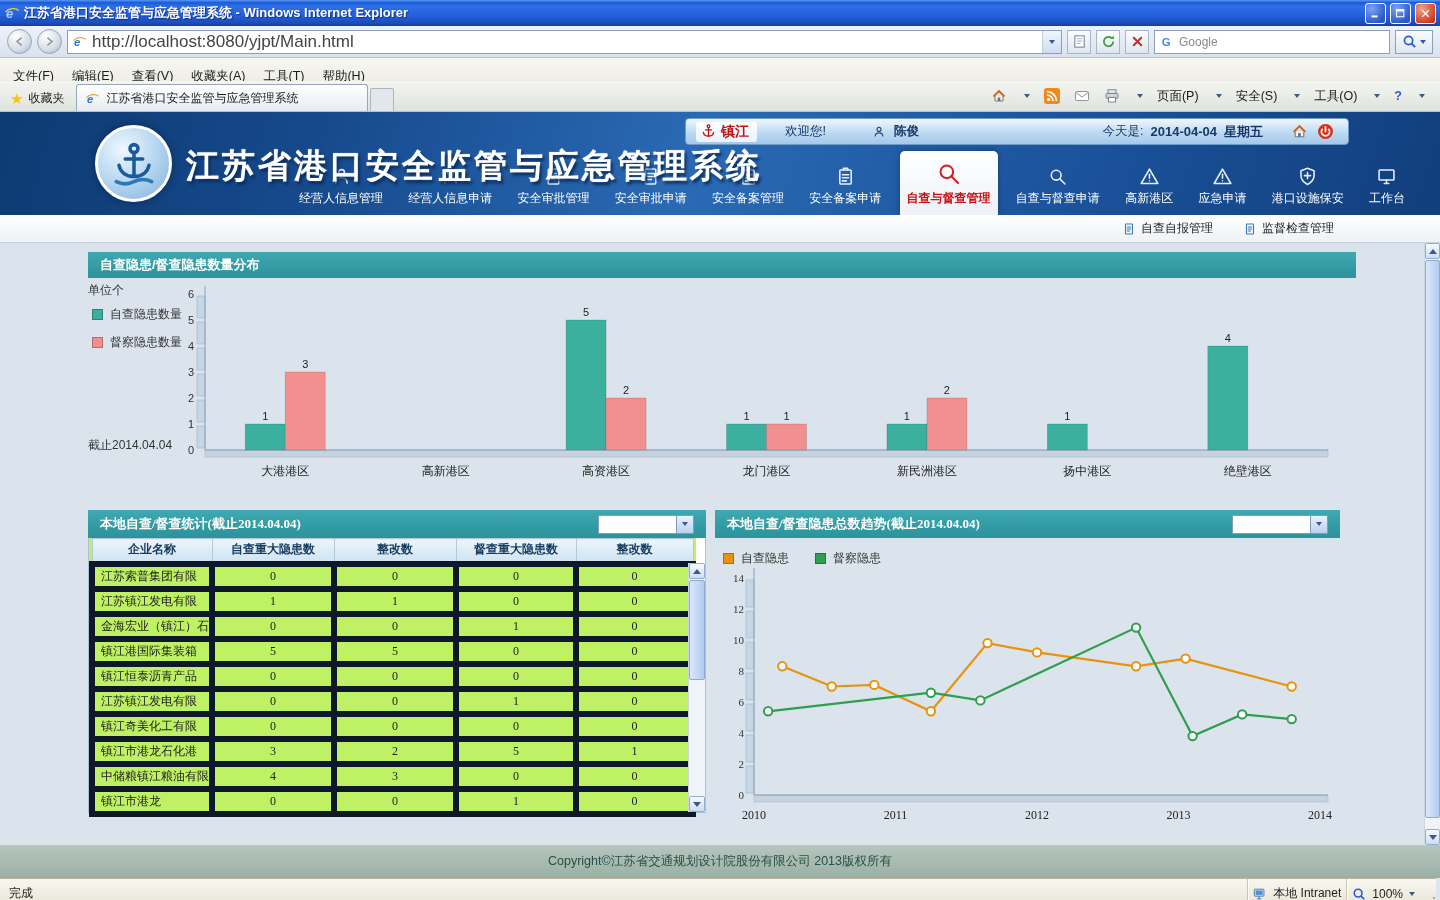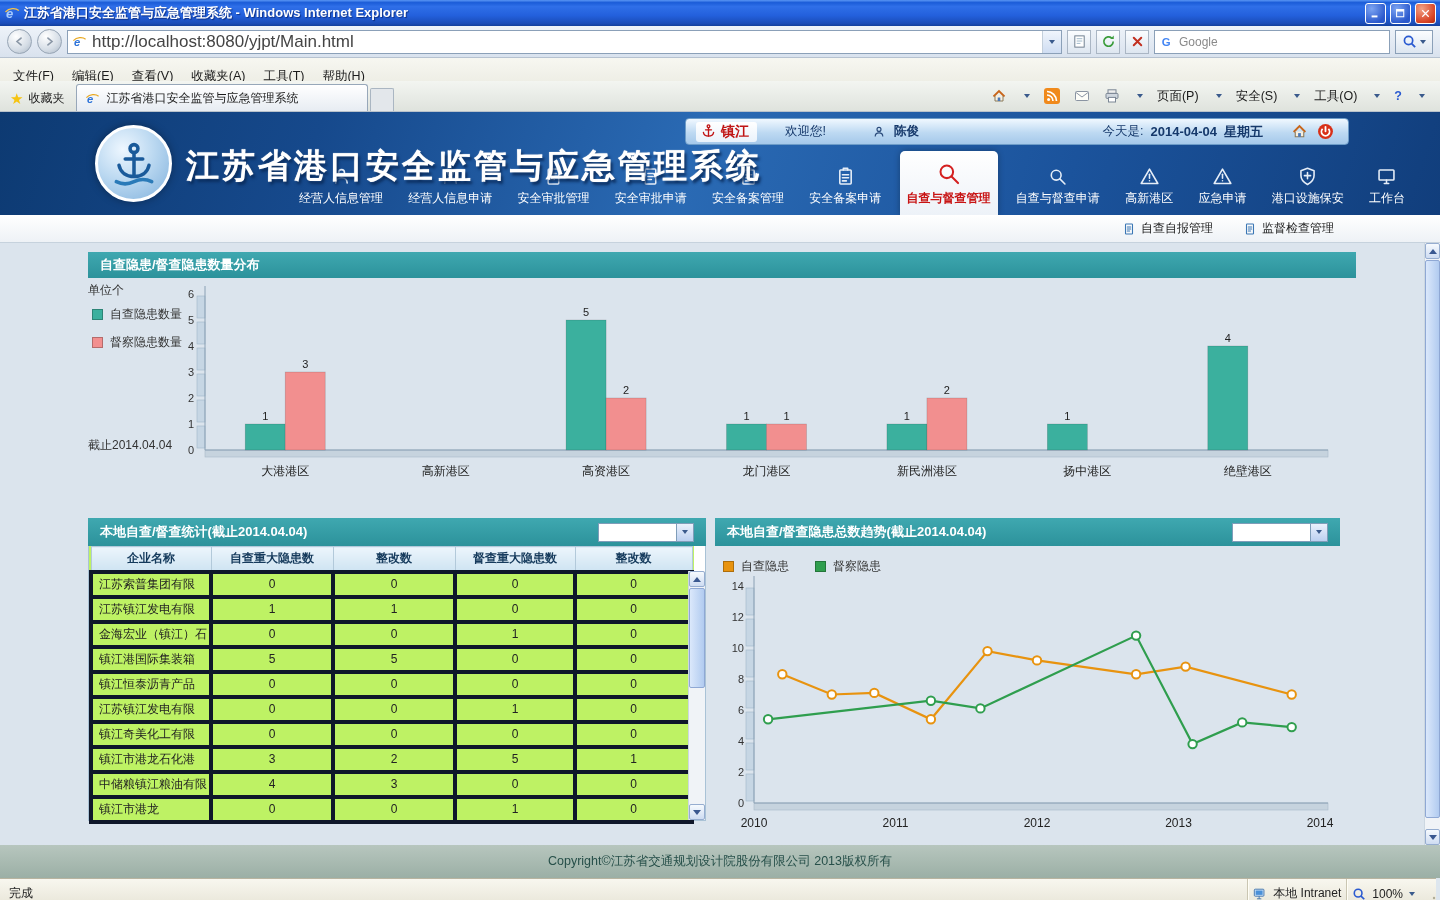--- a/index.html
+++ b/index.html
@@ -99,28 +99,28 @@
   .dd-btn{width:17px;background:linear-gradient(#eaf1fc,#bcd0f0);border-left:1px solid #7f9db9;display:flex;align-items:center;justify-content:center;}
 
   .bar-body{position:relative;height:212px;}
   #bar-svg{position:absolute;inset:0;}
   .unit-label{position:absolute;left:0;top:4px;color:#333;}
   .bar-footnote{position:absolute;left:0;top:159px;color:#333;}
   .bar-legend{position:absolute;left:4px;top:28px;display:flex;flex-direction:column;gap:11px;}
   .legend-row{display:flex;align-items:center;gap:7px;color:#333;}
   .sq{width:11px;height:11px;display:inline-block;border:1px solid rgba(0,0,0,.25);}
 
-  .bottom-row{display:flex;gap:9px;margin-top:28px;}
+  .bottom-row{display:flex;gap:9px;margin-top:20px;font-family:Liberation Serif, serif;}
   .table-panel{width:618px;}
   .line-panel{width:625px;}
 
   .table-wrap{position:relative;height:275px;background:#fff;border:1px solid #a9c2d6;border-top:none;}
   table{width:601px;border-collapse:collapse;table-layout:fixed;font-size:12px;background:#bef264;}
   th{height:25px;background:linear-gradient(#ecf5fc,#cfe4f2);border:1px solid #b2c9da;font-weight:bold;color:#153a5c;}
-  td{height:25px;border:4px solid #0f172a;text-align:center;color:#222;}
+  td{height:25px;border:6px solid #0f172a;text-align:center;color:#222;}
   td.name{text-align:left;padding-left:6px;white-space:nowrap;overflow:hidden;}
 
   .line-body{position:relative;height:290px;}
   #line-svg{position:absolute;inset:0;}
   .line-legend{position:absolute;left:8px;top:12px;display:flex;gap:26px;}
 
   
   .ax-label{font-size:11px;fill:#333;}
   .cat-label{font-size:12px;fill:#222;}
   .val-label{font-size:11px;fill:#222;}

